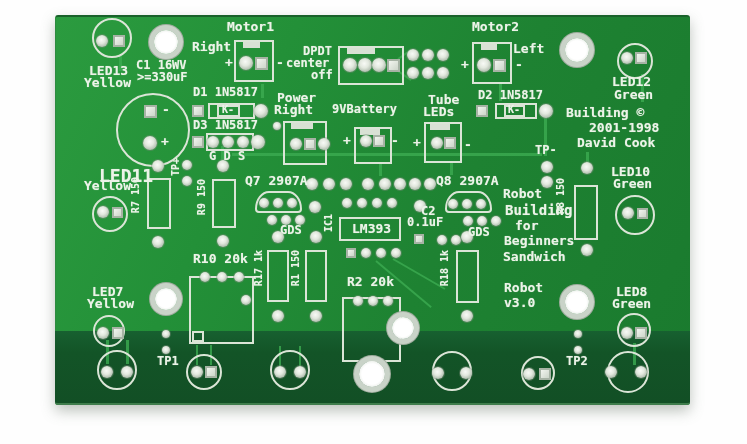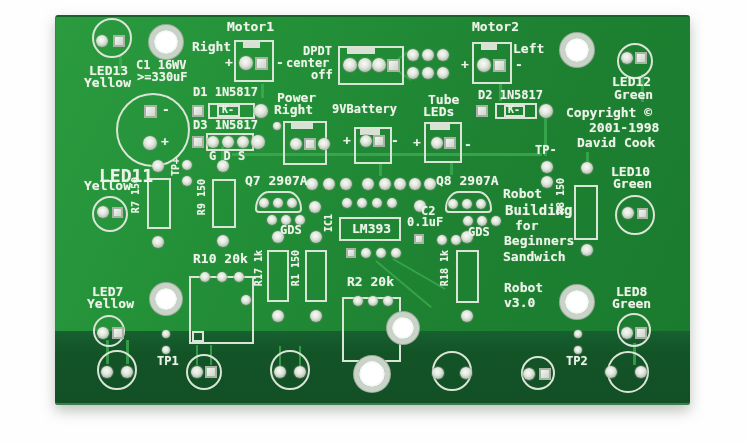--- a/index.html
+++ b/index.html
@@ -247,21 +247,21 @@
       <div class="silk" style="left: 274px; top: 103px; font-size: 13px;">Right</div>
       <div class="silk" style="left: 332px; top: 103px; font-size: 12px;">9VBattery</div>
       <div class="silk" style="left: 343px; top: 134px; font-size: 13px;">+</div>
       <div class="silk" style="left: 391px; top: 134px; font-size: 13px;">-</div>
       <div class="silk" style="left: 428px; top: 93px; font-size: 13px;">Tube</div>
       <div class="silk" style="left: 423px; top: 105px; font-size: 13px;">LEDs</div>
       <div class="silk" style="left: 413px; top: 136px; font-size: 13px;">+</div>
       <div class="silk" style="left: 464px; top: 138px; font-size: 13px;">-</div>
       <div class="silk" style="left: 478px; top: 89px; font-size: 12px;">D2 1N5817</div>
       <div class="silk" style="left: 508px; top: 105px; font-size: 10px;">K-</div>
-      <div class="silk" style="left: 566px; top: 106px; font-size: 13px;">Copyright ©</div>
+      <div class="silk" style="left: 566px; top: 106px; font-size: 13px;">Building ©</div>
       <div class="silk" style="left: 589px; top: 121px; font-size: 13px;">2001-1998</div>
       <div class="silk" style="left: 577px; top: 136px; font-size: 13px;">David Cook</div>
       <div class="silk" style="left: 612px; top: 75px; font-size: 13px;">LED12</div>
       <div class="silk" style="left: 614px; top: 88px; font-size: 13px;">Green</div>
       <div class="silk" style="left: 535px; top: 144px; font-size: 12px;">TP-</div>
       <div class="silk" style="left: 87px; top: 167px; font-size: 18px; margin-left: 12px;">LED11</div>
       <div class="silk" style="left: 84px; top: 179px; font-size: 13px;">Yellow</div>
       <div class="silk vert" style="left: 171px; top: 158px; font-size: 10px;">TP+</div>
       <div class="silk vert" style="left: 131px; top: 177px; font-size: 10px;">R7 150</div>
       <div class="silk vert" style="left: 197px; top: 179px; font-size: 10px;">R9 150</div>

